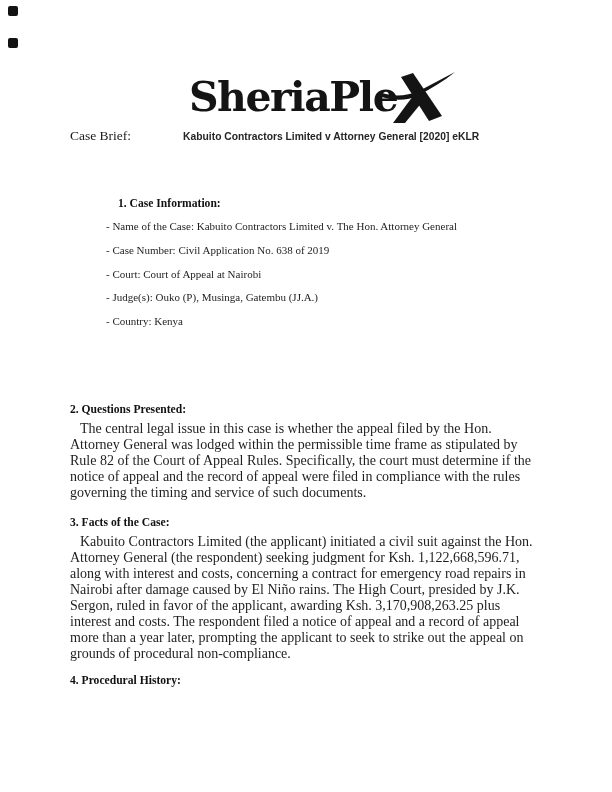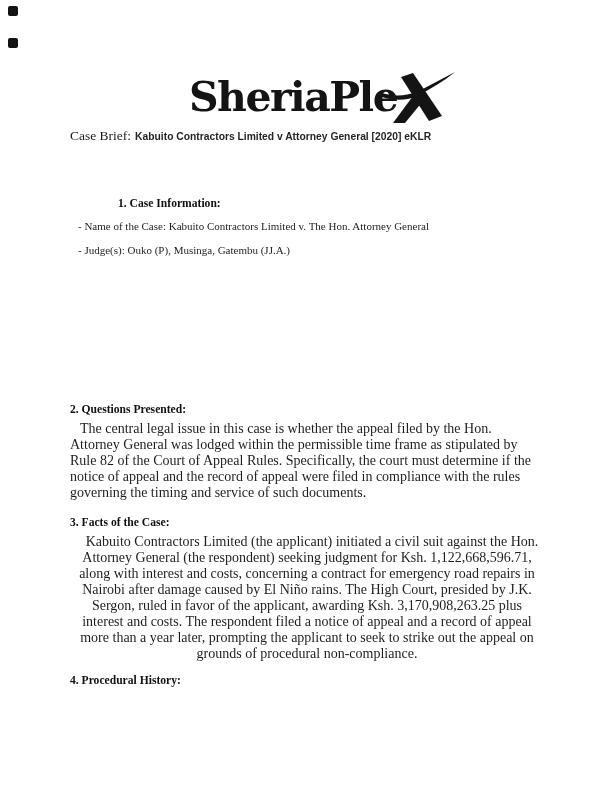--- a/index.html
+++ b/index.html
@@ -62,20 +62,21 @@
     font-family: "Liberation Serif", serif;
     font-size: 13.5px;
     color: #1a1a1a;
     text-align: right;
   }
   .case-line .title {
     font-family: "Liberation Sans", sans-serif;
     font-size: 10.3px;
     font-weight: 700;
     color: #252525;
+    margin-left: 48px;
   }
 
   .section-heading {
     position: absolute;
     left: 70px;
     font-size: 11.6px;
     font-weight: 700;
     color: #111111;
     white-space: nowrap;
   }
@@ -88,34 +89,35 @@
     position: absolute;
     left: 78px;
     top: 215px;
     list-style: none;
     font-size: 11px;
     color: #1e1e1e;
   }
   .info-list li {
     line-height: 23.8px;
     white-space: nowrap;
+    margin-left: 28px;
   }
 
   .body-para {
     position: absolute;
     left: 70px;
     width: 474px;
     font-size: 14px;
     line-height: 16px;
     text-indent: 10px;
     color: #1e1e1e;
     text-align: left;
   }
   .para-2 { top: 421px; }
-  .para-3 { top: 534px; text-align: center; }
+  .para-3 { top: 534px; }
 </style>
 </head>
 <body>
 
 <div class="corner-mark m1"></div>
 <div class="corner-mark m2"></div>
 
 <div class="logo">
   <span class="logo-wordmark">SheriaPle</span>
   <svg class="logo-x" viewBox="0 0 74 52" xmlns="http://www.w3.org/2000/svg" aria-hidden="true">
@@ -129,21 +131,24 @@
 </div>
 
 <div class="case-line">
   <span class="label">Case Brief:</span>
   <span class="title">Kabuito Contractors Limited v Attorney General [2020] eKLR</span>
 </div>
 
 <div class="section-heading sh-1">1. Case Information:</div>
 <ul class="info-list">
   <li>- Name of the Case: Kabuito Contractors Limited v. The Hon. Attorney General</li>
+  <li>- Case Number: Civil Application No. 638 of 2019</li>
+  <li>- Court: Court of Appeal at Nairobi</li>
   <li>- Judge(s): Ouko (P), Musinga, Gatembu (JJ.A.)</li>
+  <li>- Country: Kenya</li>
 </ul>
 
 <div class="section-heading sh-2">2. Questions Presented:</div>
 <p class="body-para para-2">The central legal issue in this case is whether the appeal filed by the Hon. Attorney General was lodged within the permissible time frame as stipulated by Rule 82 of the Court of Appeal Rules. Specifically, the court must determine if the notice of appeal and the record of appeal were filed in compliance with the rules governing the timing and service of such documents.</p>
 
 <div class="section-heading sh-3">3. Facts of the Case:</div>
 <p class="body-para para-3">Kabuito Contractors Limited (the applicant) initiated a civil suit against the Hon. Attorney General (the respondent) seeking judgment for Ksh. 1,122,668,596.71, along with interest and costs, concerning a contract for emergency road repairs in Nairobi after damage caused by El Niño rains. The High Court, presided by J.K. Sergon, ruled in favor of the applicant, awarding Ksh. 3,170,908,263.25 plus interest and costs. The respondent filed a notice of appeal and a record of appeal more than a year later, prompting the applicant to seek to strike out the appeal on grounds of procedural non-compliance.</p>
 
 <div class="section-heading sh-4">4. Procedural History:</div>
 

